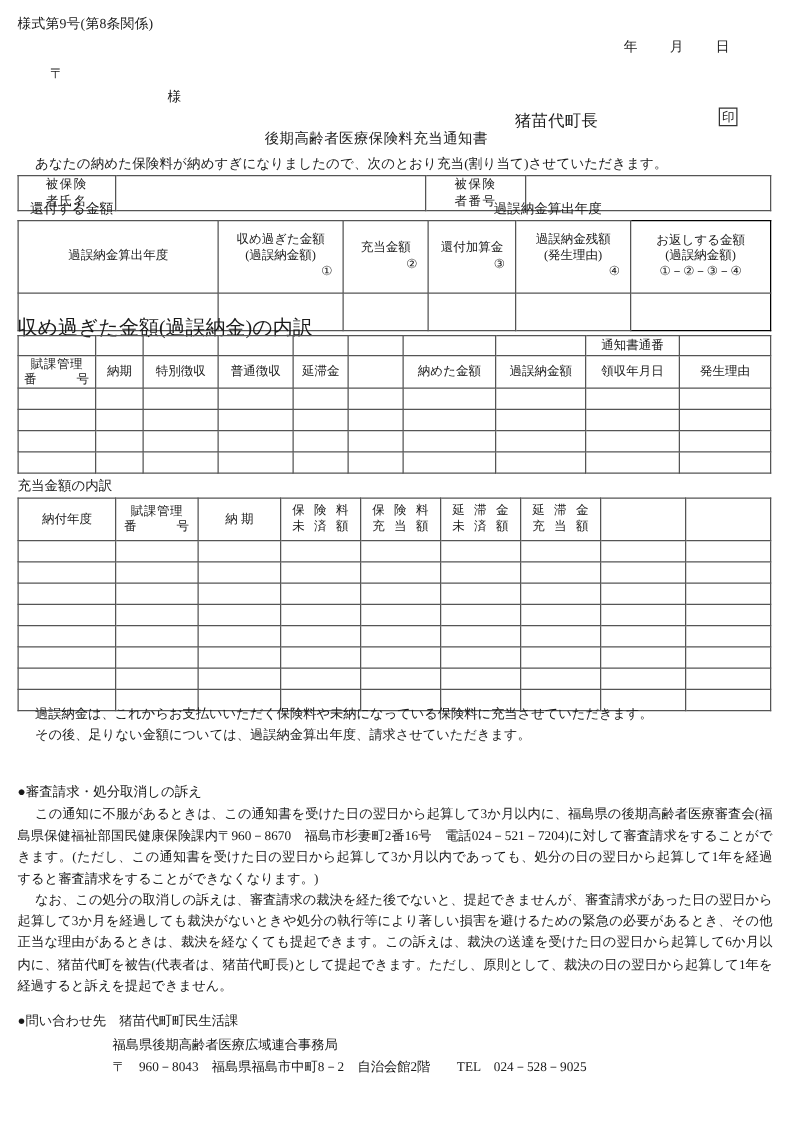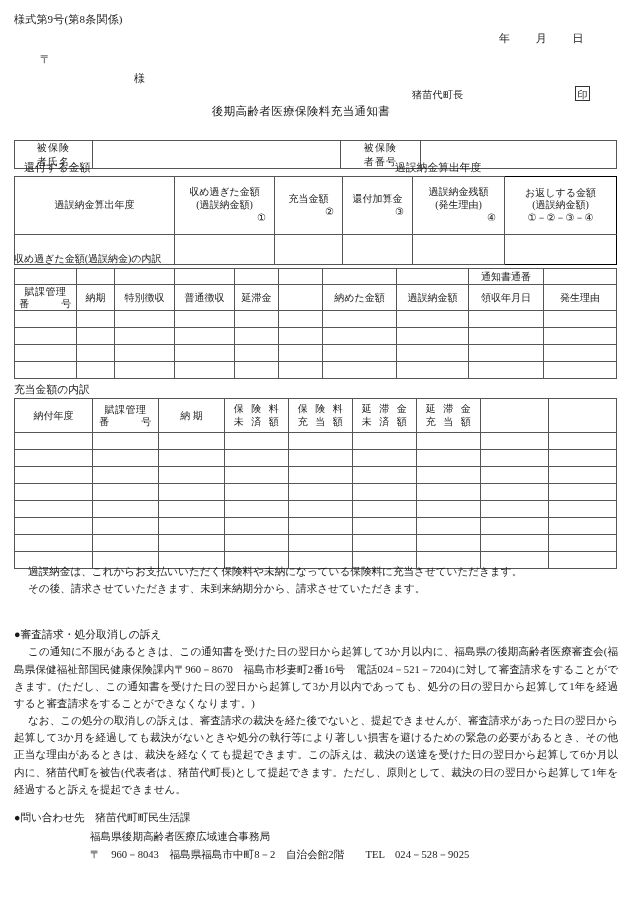--- a/index.html
+++ b/index.html
@@ -52,21 +52,21 @@
   .addressee-sama {
     position: absolute;
     left: 134px;
     top: 71px;
     font-size: 11px;
   }
   .issuer {
     position: absolute;
     left: 412px;
     top: 88px;
-    font-size: 10px;
+    font-size: 13px;
     letter-spacing: 0.3px;
   }
   .seal-box {
     position: absolute;
     left: 575px;
     top: 86px;
     width: 15px;
     height: 15px;
     border: 1px solid #333;
     font-size: 10px;
@@ -146,21 +146,21 @@
   .thick-left { border-left: 1.8px solid #000 !important; }
   .thick-right { border-right: 1.8px solid #000 !important; }
   .thick-top { border-top: 1.8px solid #000 !important; }
   .thick-bottom { border-bottom: 1.8px solid #000 !important; }
 
   
   .ovp-caption {
     position: absolute;
     left: 14px;
     top: 252px;
-    font-size: 10px;
+    font-size: 16px;
   }
   .ovp-wrap {
     position: absolute;
     left: 14px;
     top: 268px;
     width: 602px;
   }
   .ovp-wrap table { width: 602px; }
   .ovp-top { height: 16px; }
   .ovp-head { height: 26px; }
@@ -233,20 +233,21 @@
     <span>日</span>
   </div>
 
   <div class="postal-mark">〒</div>
   <div class="addressee-sama">様</div>
 
   <div class="issuer">猪苗代町長</div>
   <div class="seal-box">印</div>
 
   <div class="doc-title">後期高齢者医療保険料充当通知書</div>
+  <div class="lead-text">あなたの納めた保険料が納めすぎになりましたので、次のとおり充当(割り当て)させていただきます。</div>
 
   <div class="insured-wrap">
     <table class="grid">
       <tbody>
           <tr>
         <td style="width:78px" class="lbl-tight">被保険者氏名</td>
         <td style="width:248px"></td>
         <td style="width:80px" class="lbl-tight">被保険者番号</td>
         <td style="width:196px"></td>
       </tr>
@@ -504,21 +505,21 @@
         <td></td>
             <td></td>
         <td></td>
       </tr>
     </tbody>
       </table>
   </div>
 
   <div class="body-block" style="top:563px;">
     <div class="para">過誤納金は、これからお支払いいただく保険料や未納になっている保険料に充当させていただきます。</div>
-    <div class="para">その後、請求させていただきます、未到来納期分から、請求させていただきます。</div>
+    <div class="para">その後、足りない金額については、過誤納金算出年度、請求させていただきます。</div>
   </div>
 
   <div class="body-block" style="top:626px;">
     <div class="bullet-head">●審査請求・処分取消しの訴え</div>
     <div class="para">この通知に不服があるときは、この通知書を受けた日の翌日から起算して3か月以内に、福島県の後期高齢者医療審査会(福島県保健福祉部国民健康保険課内〒960－8670　福島市杉妻町2番16号　電話024－521－7204)に対して審査請求をすることができます。(ただし、この通知書を受けた日の翌日から起算して3か月以内であっても、処分の日の翌日から起算して1年を経過すると審査請求をすることができなくなります。)</div>
     <div class="para">なお、この処分の取消しの訴えは、審査請求の裁決を経た後でないと、提起できませんが、審査請求があった日の翌日から起算して3か月を経過しても裁決がないときや処分の執行等により著しい損害を避けるための緊急の必要があるとき、その他正当な理由があるときは、裁決を経なくても提起できます。この訴えは、裁決の送達を受けた日の翌日から起算して6か月以内に、猪苗代町を被告(代表者は、猪苗代町長)として提起できます。ただし、原則として、裁決の日の翌日から起算して1年を経過すると訴えを提起できません。</div>
   </div>
 
   <div class="contact-block" style="top:809px;">
     <div class="ct-row"><span>●問い合わせ先</span>　<span>猪苗代町町民生活課</span></div>

